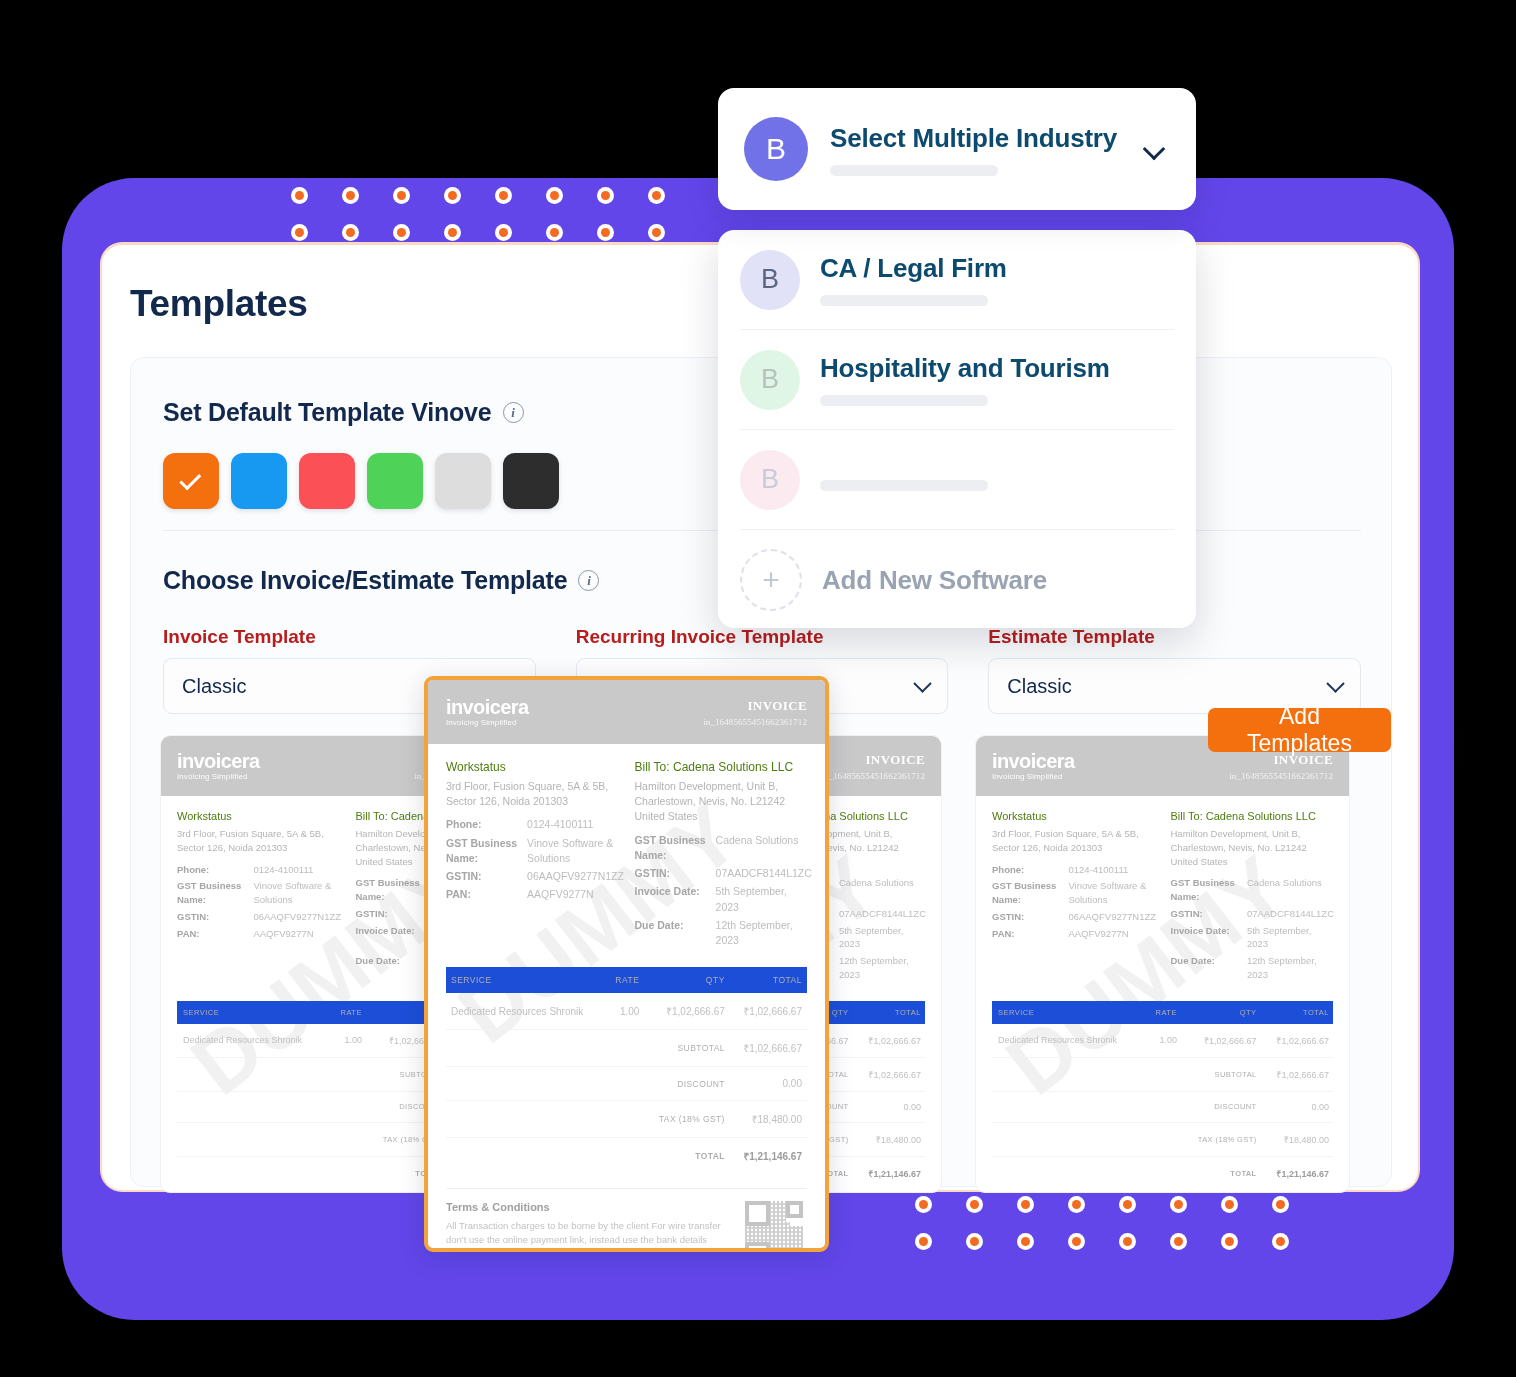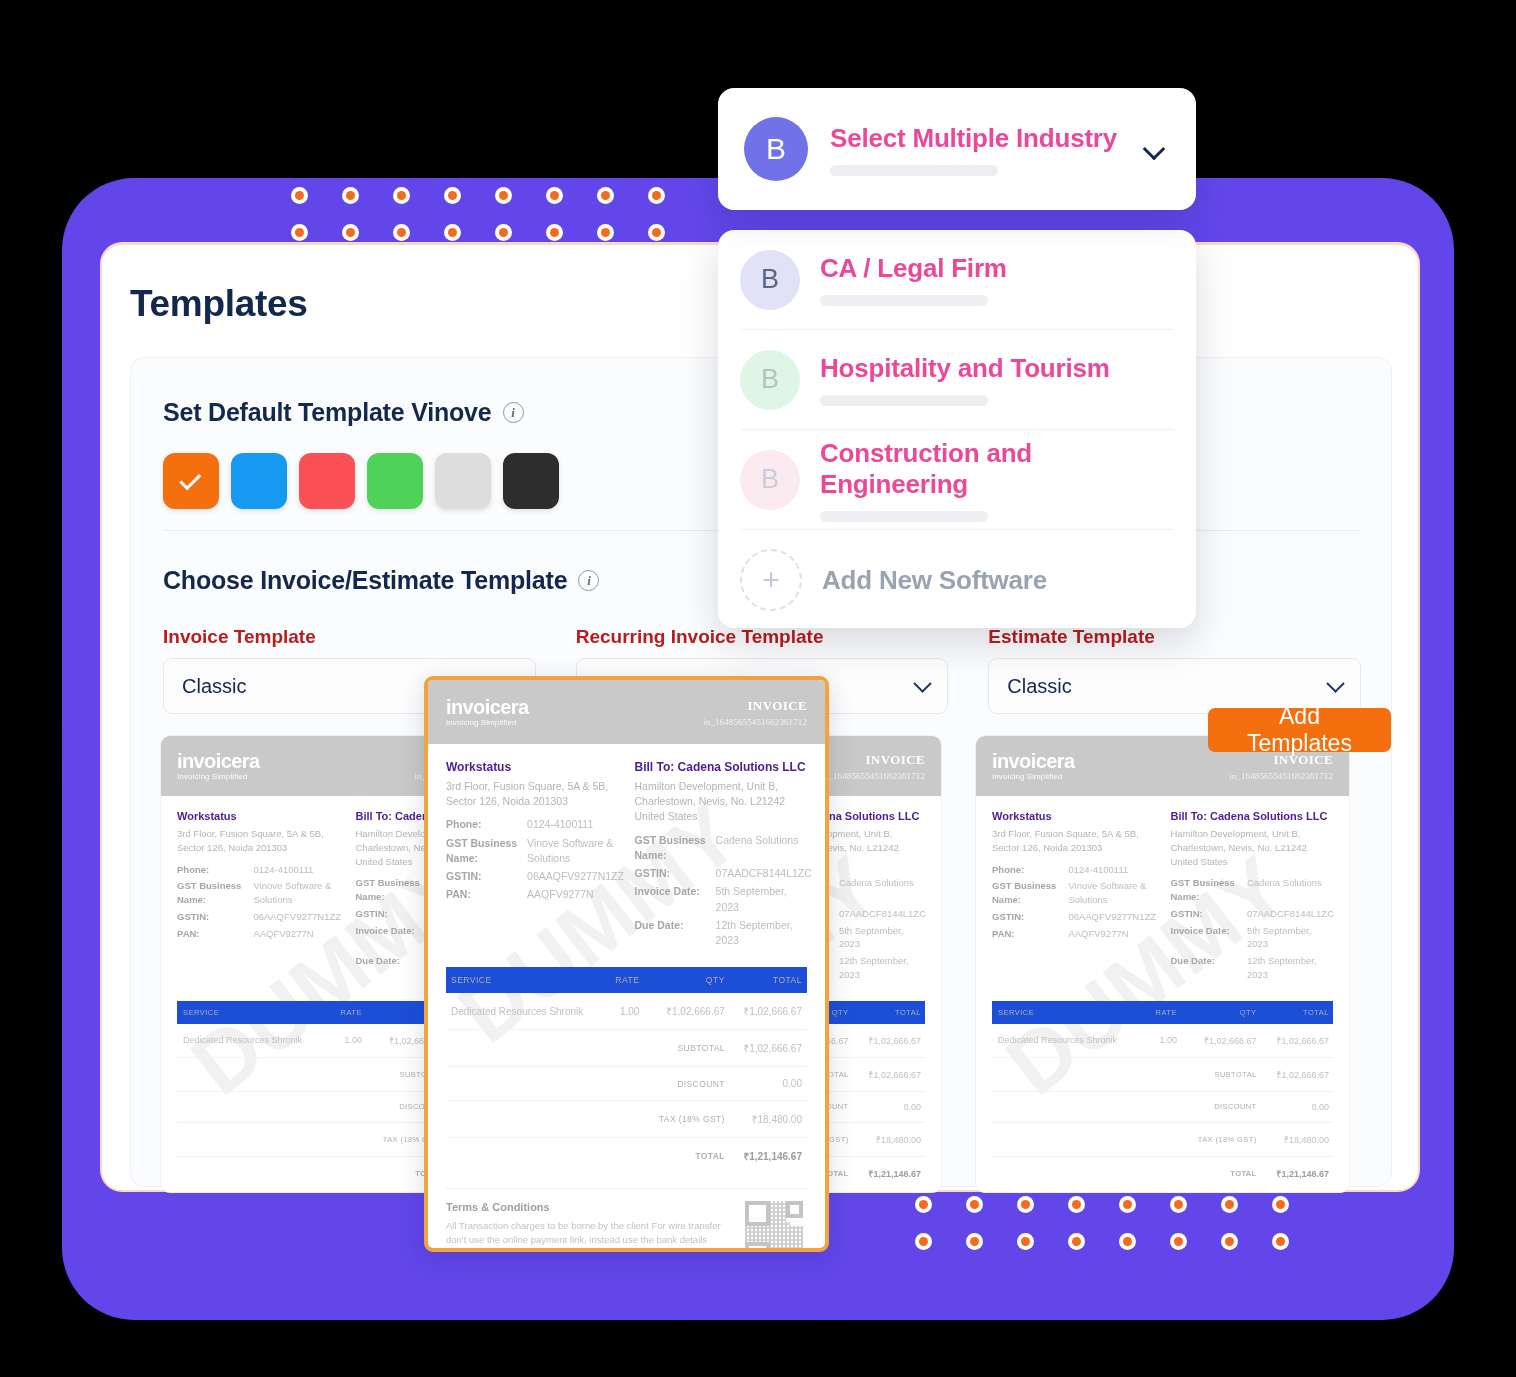--- a/index.html
+++ b/index.html
@@ -228,21 +228,21 @@
     color: rgba(0,0,0,0.055);
     transform: rotate(-38deg);
     pointer-events: none;
     white-space: nowrap;
     z-index: 1;
   }
 
   .parties { display: flex; gap: 16px; position: relative; z-index: 2; }
   .party { width: 50%; }
   .party-name {
-    font-size: 11px; font-weight: 700; color: #4c1d95;
+    font-size: 11px; font-weight: 400; color: #4d7c0f;
     margin-bottom: 5px;
   }
   #inv-focus .party-name { font-size: 12px; }
   .party-addr {
     font-size: 9.5px; color: #B4B4B4; line-height: 1.45; margin-bottom: 8px;
   }
   #inv-focus .party-addr { font-size: 10.5px; }
   .kv { display: flex; font-size: 9.5px; line-height: 1.45; margin-bottom: 3px; }
   #inv-focus .kv { font-size: 10.5px; }
   .kv .k { width: 47%; font-weight: 700; color: #A6A6A6; }
@@ -345,21 +345,21 @@
   .avatar {
     width: 60px; height: 60px; border-radius: 50%;
     display: flex; align-items: center; justify-content: center;
     font-size: 27px; font-weight: 500;
     flex-shrink: 0;
   }
   .avatar.big { width: 64px; height: 64px; font-size: 30px; }
 
   .ind-text { flex: 1; }
   .ind-name {
-    font-size: 26px; font-weight: 700; color: #ec4899;
+    font-size: 26px; font-weight: 700; color: #0c4a6e;
     letter-spacing: -0.2px;
   }
   .ind-name.muted { color: #9AA3B2; font-weight: 600; }
   .skel {
     margin-top: 11px;
     height: 11px; width: 168px;
     background: #EDEEF1; border-radius: 6px;
   }
   .plus-dashed {
     width: 62px; height: 62px; border-radius: 50%;
@@ -972,21 +972,20 @@
       <div class="ind-row">
         <div class="avatar" style="background:#DFF6E6;color:#B6C3BC">B</div>
         <div class="ind-text">
           <div class="ind-name">Hospitality and Tourism</div>
           <div class="skel"></div>
         </div>
       </div>
       <div class="ind-row">
         <div class="avatar" style="background:#FBEAEF;color:#C9CDD8">B</div>
         <div class="ind-text">
-          <div class="ind-name">Construction and Engineering</div>
           <div class="skel"></div>
         </div>
       </div>
       <div class="ind-row">
         <div class="plus-dashed">+</div>
         <div class="ind-text">
           <div class="ind-name muted">Add New Software</div>
         </div>
       </div>
     </div>

